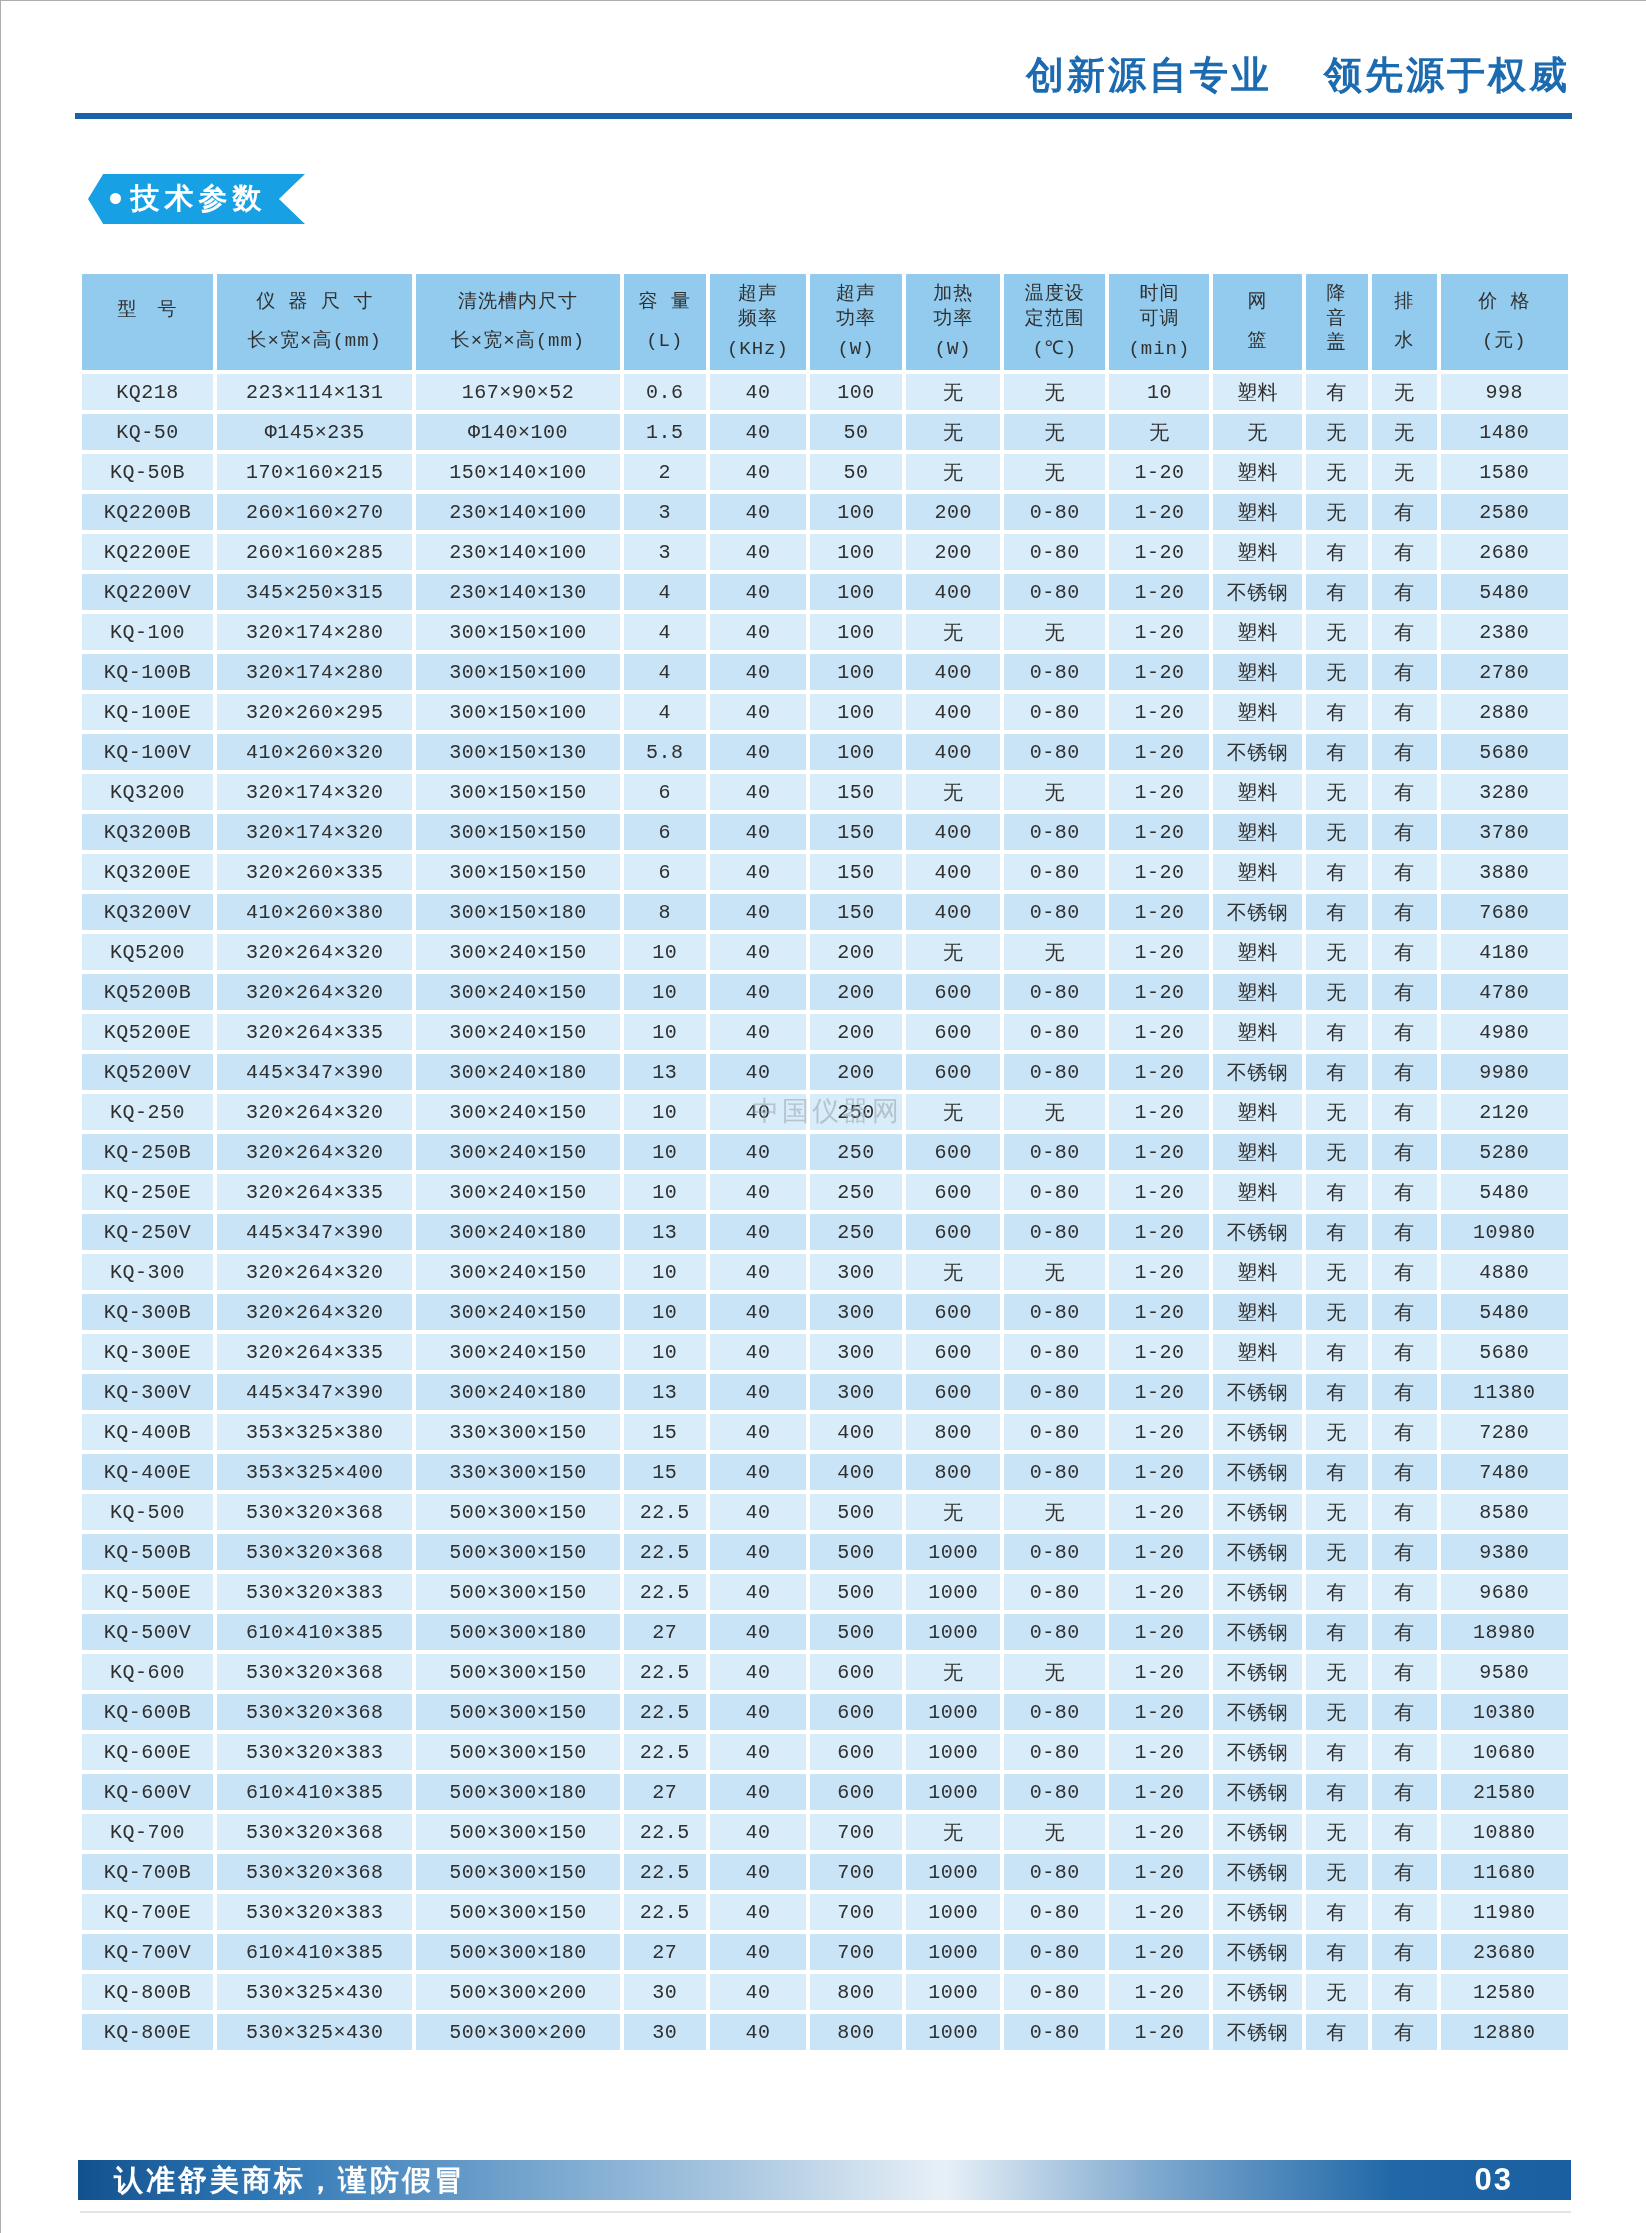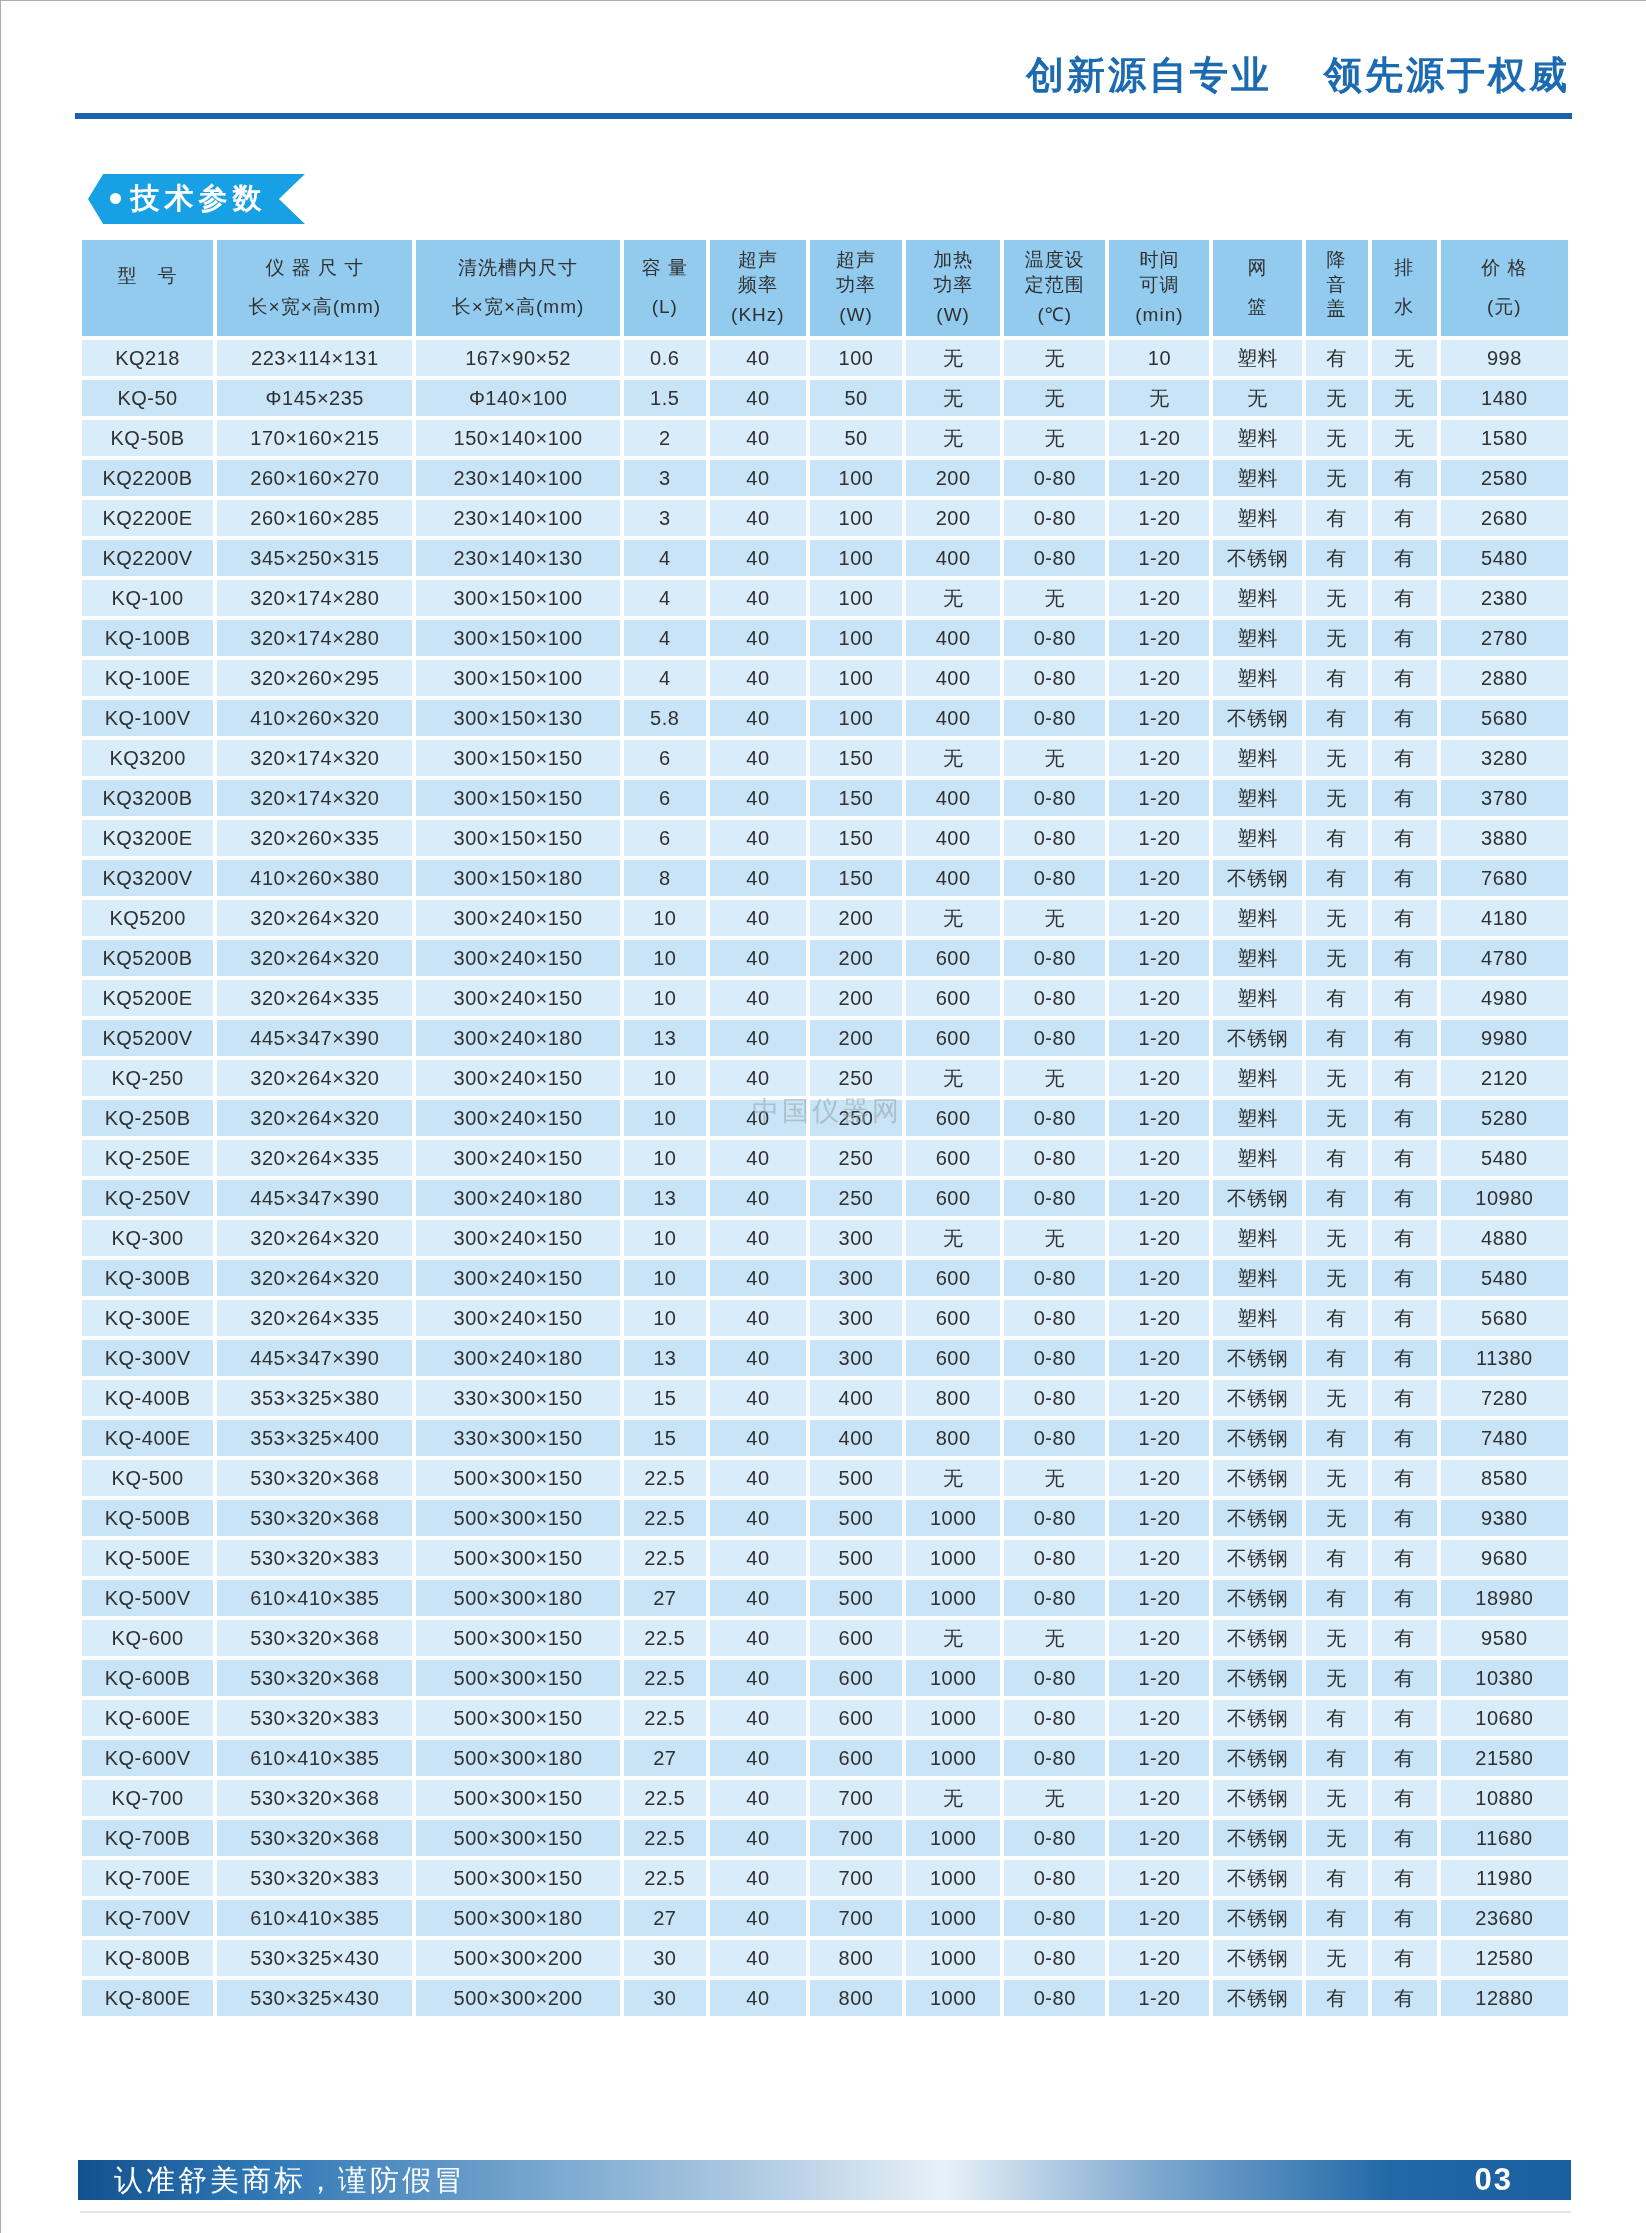--- a/index.html
+++ b/index.html
@@ -37,23 +37,23 @@
   .badge-dot{
     position:absolute;left:22px;top:19.4px;width:11px;height:11px;
     border-radius:50%;background:#ffffff;
   }
   .badge-label{
     color:#ffffff;font-size:29px;font-weight:800;letter-spacing:5px;
     white-space:nowrap;
   }
   
   table.spec{
-    position:absolute;left:78px;top:236px;width:1494px;
+    position:absolute;left:78px;top:270px;width:1494px;
     table-layout:fixed;border-collapse:separate;border-spacing:4px;
-    font-family:Liberation Sans, sans-serif;
+    font-family:Liberation Mono, monospace;
     color:var(--text-dark);
   }
   table.spec th{
     background:var(--header-cell);height:96px;
     font-weight:normal;font-size:19px;line-height:1.3;letter-spacing:1px;
     vertical-align:middle;padding:2px 0;
   }
   table.spec th .hwrap{
     height:92px;display:flex;flex-direction:column;
     justify-content:space-evenly;align-items:center;
@@ -73,21 +73,21 @@
   }
   
   .footer-bar{
     position:absolute;left:78px;top:2160px;width:1493px;height:40px;
     background:linear-gradient(90deg,
       var(--footer-left) 0%,#2e77b5 12%,#aac7e0 44%,var(--footer-mid) 58%,
       #7fa9cf 72%,#2168a8 88%,var(--footer-right) 100%);
   }
   .footer-notice{
     position:absolute;left:36px;top:0;line-height:40px;
-    color:#ffffff;font-size:29px;font-weight:400;letter-spacing:3px;
+    color:#ffffff;font-size:29px;font-weight:700;letter-spacing:3px;
     white-space:nowrap;
     text-align:right;
   }
   .page-number{
     position:absolute;right:58px;top:0;line-height:40px;
     color:#ffffff;font-size:31px;font-weight:800;letter-spacing:2px;
   }
   .footer-shadow-line{
     position:absolute;left:80px;top:2211px;width:1491px;height:2px;
     background:#d7d7d7;opacity:.7;

